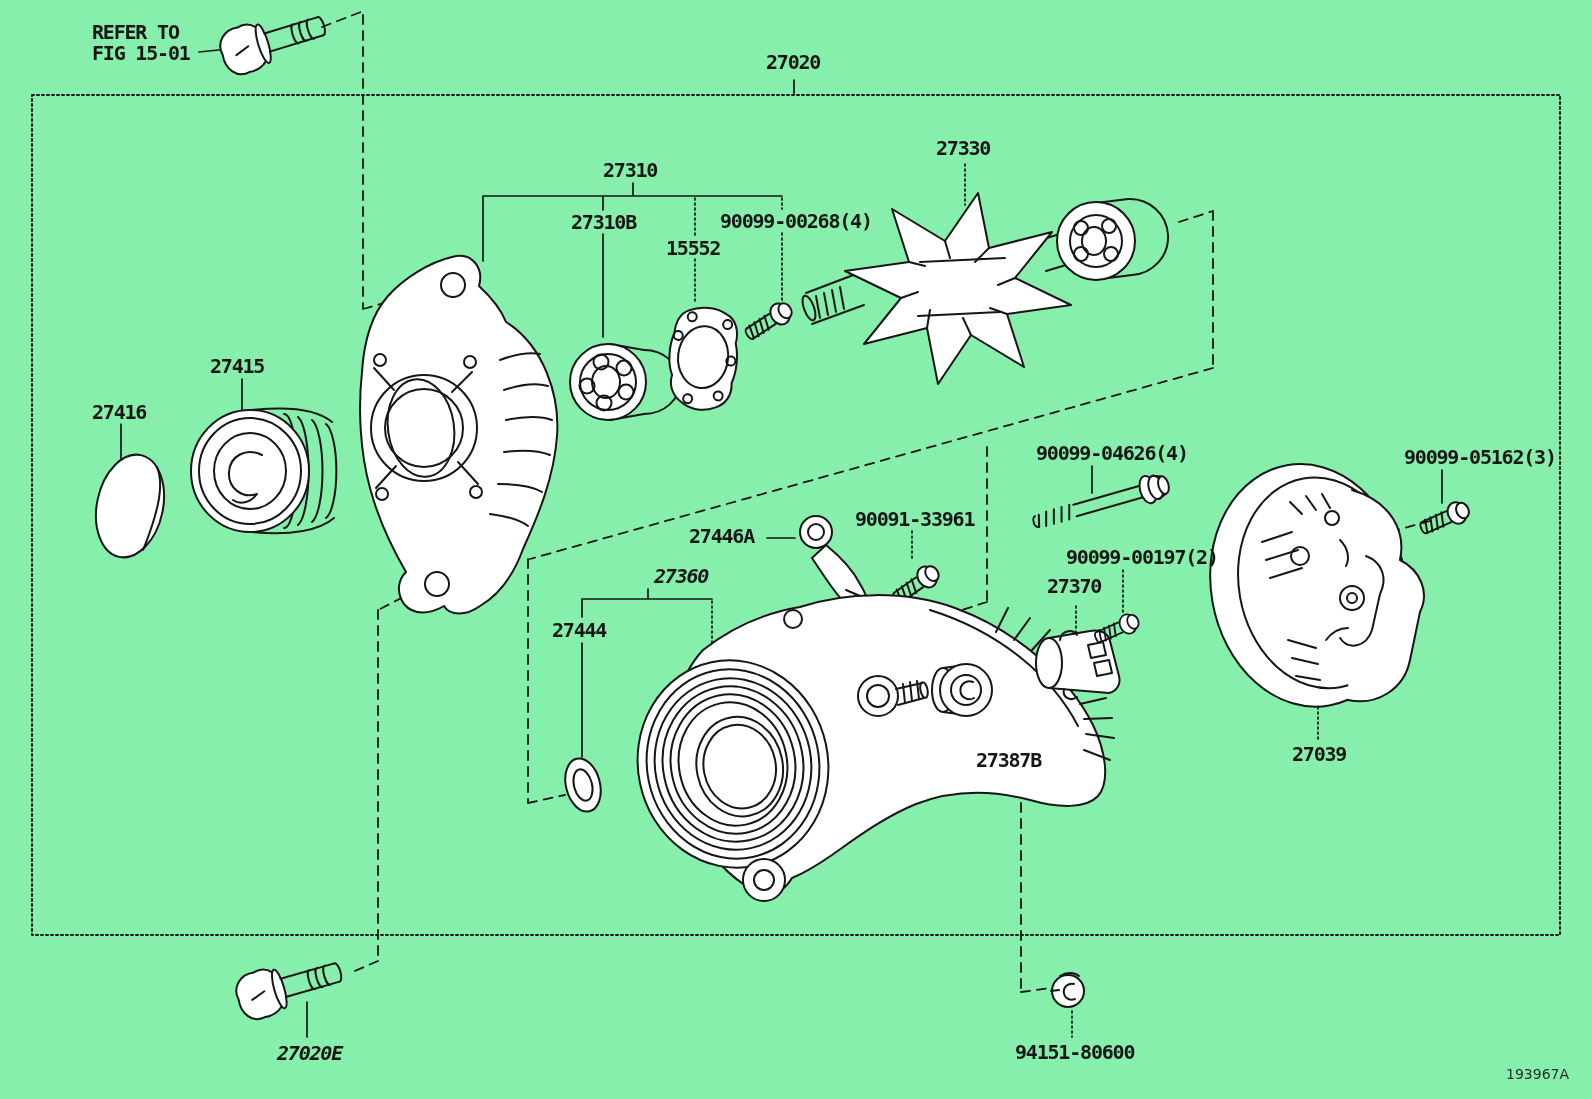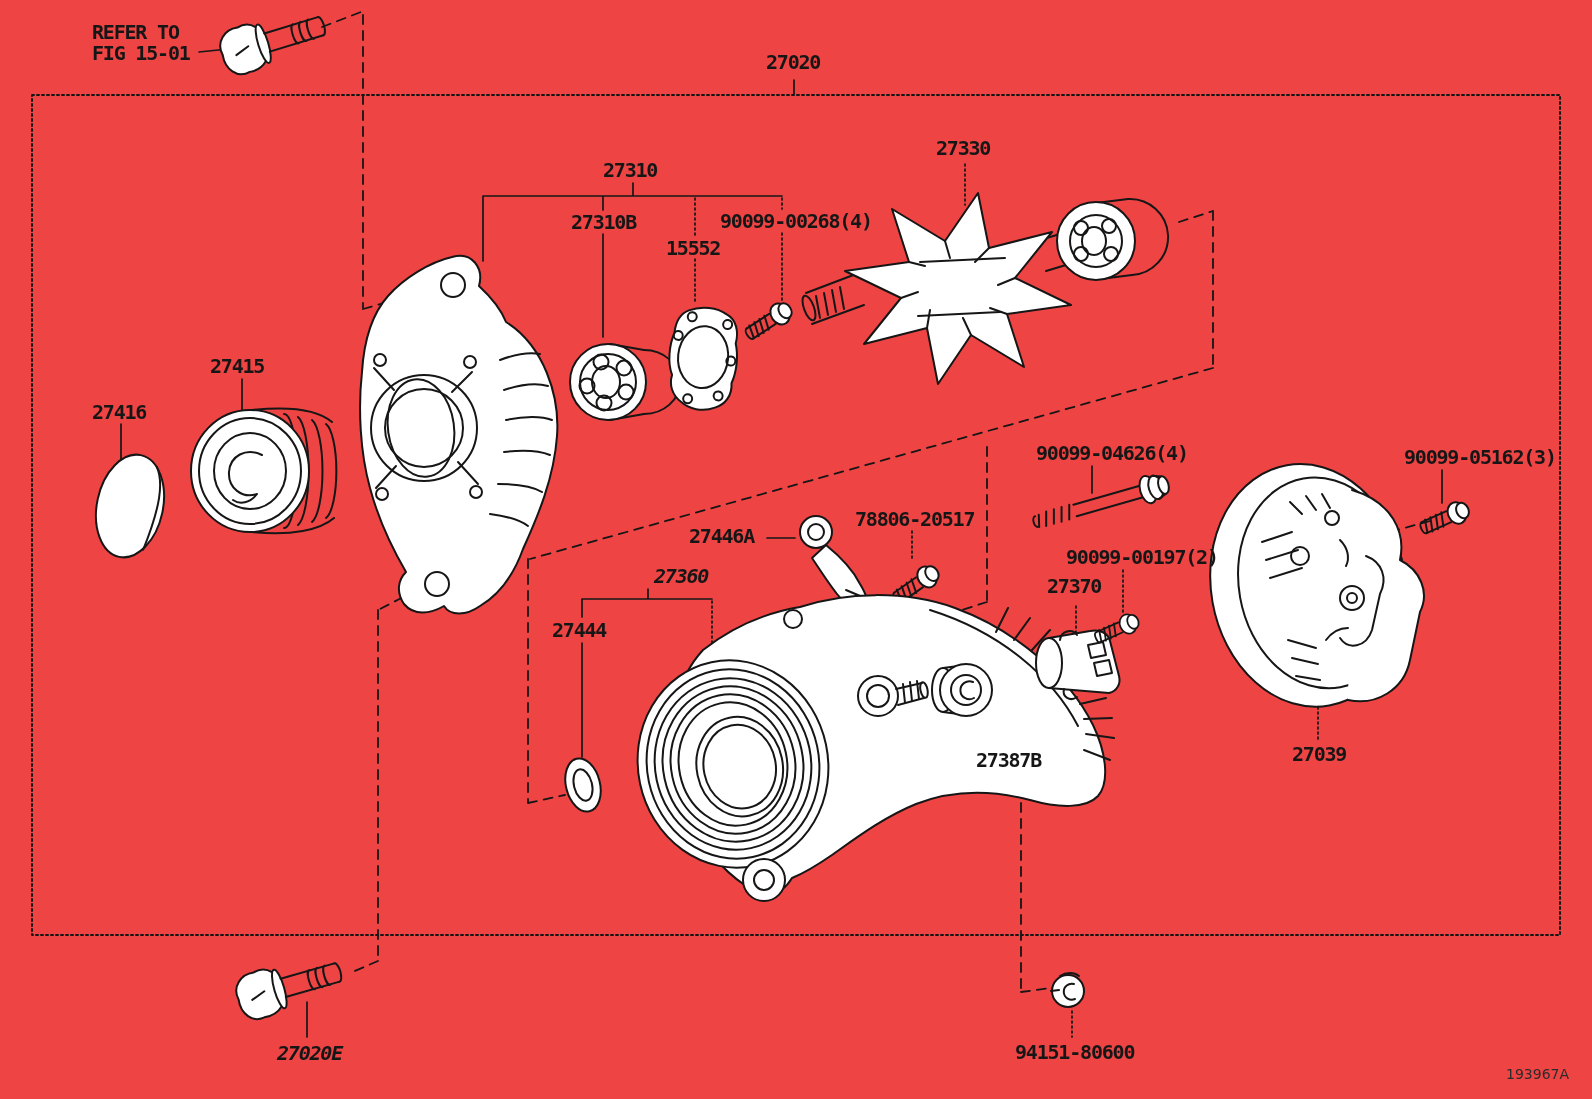--- a/index.html
+++ b/index.html
@@ -1,16 +1,16 @@
 <!DOCTYPE html>
 <html><head>
 <meta charset="utf-8">
 <style>
   html,body{margin:0;padding:0;background:#ffffff;}
-  .stage{position:relative;width:1592px;height:1099px;background:#ef4444;overflow:hidden;
+  .stage{position:relative;width:1592px;height:1099px;background:#86efac;overflow:hidden;
          font-family:"DejaVu Sans Mono","Liberation Mono",monospace;}
   .stage svg{position:absolute;left:0;top:0;}
   .lbl{position:absolute;font-weight:700;font-size:20px;line-height:21px;
        letter-spacing:-1.2px;color:#161616;white-space:pre;}
   .lbl.plain{font-family:"DejaVu Sans","Liberation Sans",sans-serif;font-weight:400;
              font-size:14px;letter-spacing:0;color:#2b2b2b;}
 </style>
 </head>
 <body>
 
@@ -287,21 +287,21 @@
       <div class="lbl" style="left: 603px; top: 160px;">27310</div>
       <div class="lbl" style="left: 571px; top: 212px;">27310B</div>
       <div class="lbl" style="left: 666px; top: 238px;">15552</div>
       <div class="lbl" style="left: 720px; top: 211px;">90099-00268(4)</div>
       <div class="lbl" style="left: 936px; top: 138px;">27330</div>
       <div class="lbl" style="left: 210px; top: 356px;">27415</div>
       <div class="lbl" style="left: 92px; top: 402px;">27416</div>
       <div class="lbl" style="left: 1036px; top: 443px;">90099-04626(4)</div>
       <div class="lbl" style="left: 1404px; top: 447px;">90099-05162(3)</div>
       <div class="lbl" style="left: 689px; top: 526px;">27446A</div>
-      <div class="lbl" style="left: 855px; top: 509px;">78806-20517</div>
+      <div class="lbl" style="left: 855px; top: 509px;">90091-33961</div>
       <div class="lbl" style="left: 1066px; top: 547px;">90099-00197(2)</div>
       <div class="lbl" style="left: 1047px; top: 576px;">27370</div>
       <div class="lbl" style="left: 654px; top: 566px; font-style: italic;">27360</div>
       <div class="lbl" style="left: 552px; top: 620px;">27444</div>
       <div class="lbl" style="left: 976px; top: 750px;">27387B</div>
       <div class="lbl" style="left: 1292px; top: 744px;">27039</div>
       <div class="lbl" style="left: 277px; top: 1043px; font-style: italic;">27020E</div>
       <div class="lbl" style="left: 1015px; top: 1042px;">94151-80600</div>
     </div>
 

